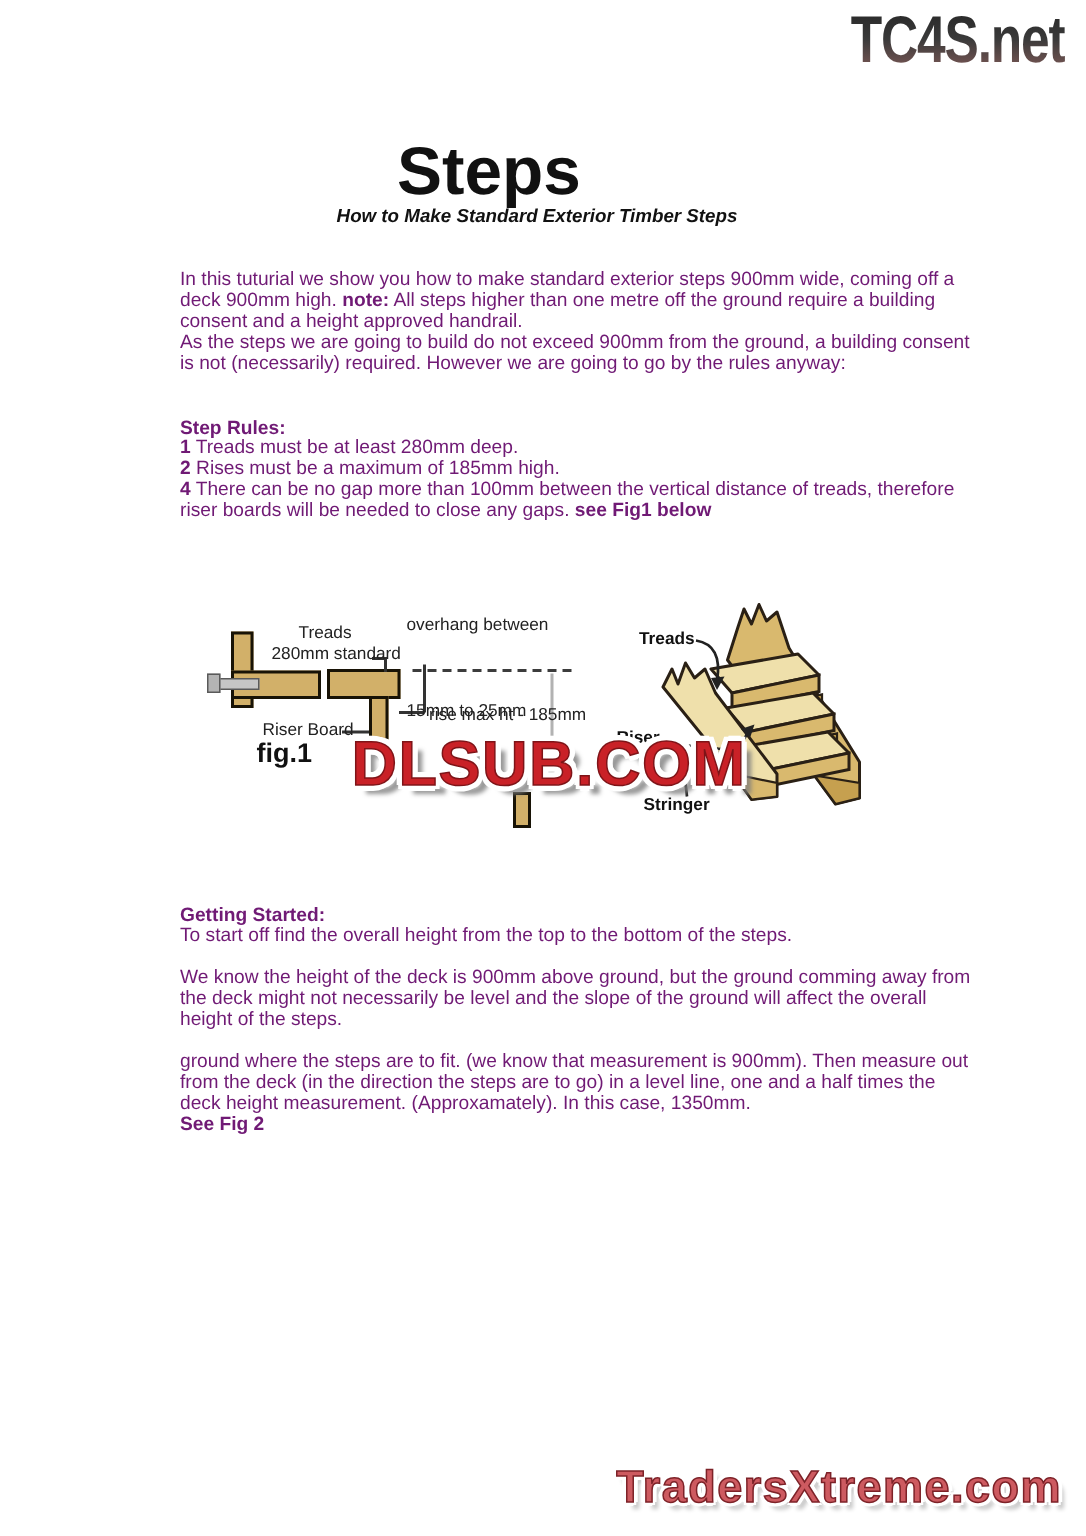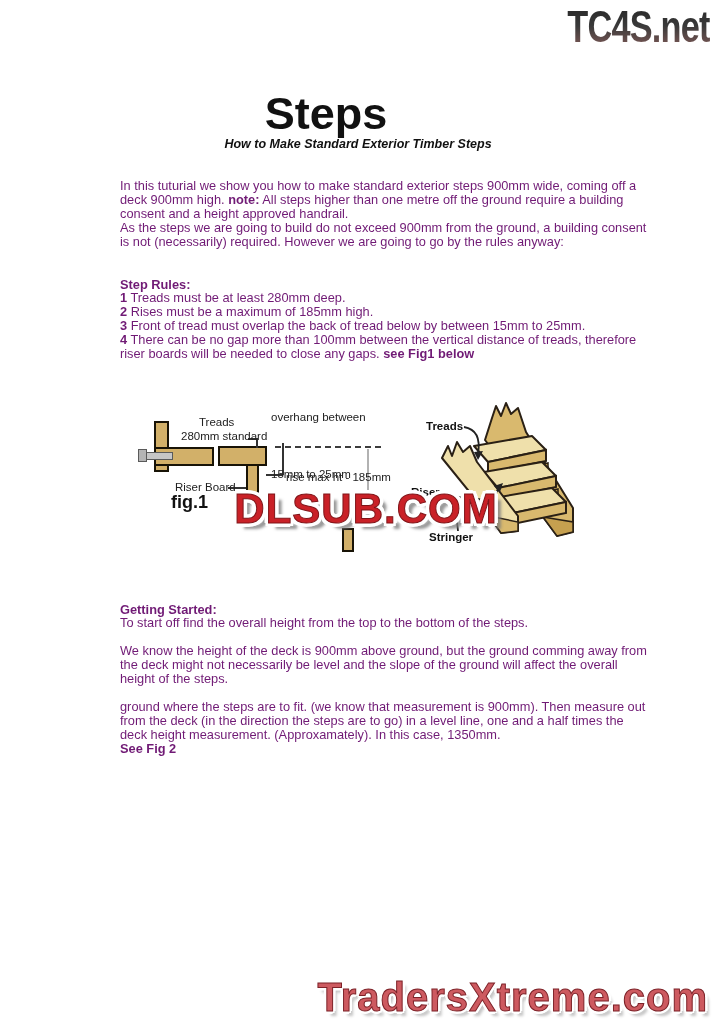--- a/index.html
+++ b/index.html
@@ -49,21 +49,21 @@
     font-size:42px; line-height:50px; font-weight:900; letter-spacing:1px;
     color:#c92127; -webkit-text-stroke:1px #7e1418; z-index:5;
     text-shadow:
       -3px -3px 0 #fff, 3px -3px 0 #fff, -3px 3px 0 #fff, 3px 3px 0 #fff,
       -4px 0 0 #fff, 4px 0 0 #fff, 0 -4px 0 #fff, 0 4px 0 #fff,
       7px 6px 3px rgba(125,125,125,.8);
   }
 
   .tx {
     position:absolute; top:975px; right:16px;
-    font-size:40px; font-weight:bold; letter-spacing:1px;
+    font-size:30px; font-weight:bold; letter-spacing:1px;
     color:#cd5a60; -webkit-text-stroke:1px #7d2228;
     text-shadow:
       -2px -2px 0 #fff, 2px -2px 0 #fff, -2px 2px 0 #fff, 2px 2px 0 #fff,
       -3px 0 0 #fff, 3px 0 0 #fff, 0 -3px 0 #fff, 0 3px 0 #fff,
       4px 5px 3px #c4c4c4;
   }
 </style>
 </head>
 <body>
 
@@ -77,21 +77,20 @@
     <div class="tl"><span>deck 900mm high. </span><span class="b">note:</span><span> All steps higher than one metre off the ground require a building</span></div>
     <div class="tl"><span>consent and a height approved handrail.</span></div>
     <div class="tl"><span>As the steps we are going to build do not exceed 900mm from the ground, a building consent</span></div>
     <div class="tl"><span>is not (necessarily) required. However we are going to go by the rules anyway:</span></div>
   </div>
 
 <div class="para h" style="top:277px">Step Rules:</div>
 <div class="para" style="top:291px">
     <div class="tl"><span class="b">1</span><span> Treads must be at least 280mm deep.</span></div>
     <div class="tl"><span class="b">2</span><span> Rises must be a maximum of 185mm high.</span></div>
-    <div class="tl"><span class="b">3</span><span> Front of tread must overlap the back of tread below by between 15mm to 25mm.</span></div>
     <div class="tl"><span class="b">4</span><span> There can be no gap more than 100mm between the vertical distance of treads, therefore</span></div>
     <div class="tl"><span>riser boards will be needed to close any gaps. </span><span class="b">see Fig1 below</span></div>
   </div>
 
 <div class="figure">
 
   <div id="post" class="wood"></div>
   <div id="tread1" class="wood"></div>
   <div id="tread2" class="wood"></div>
   <div id="riser1" class="wood"></div>

